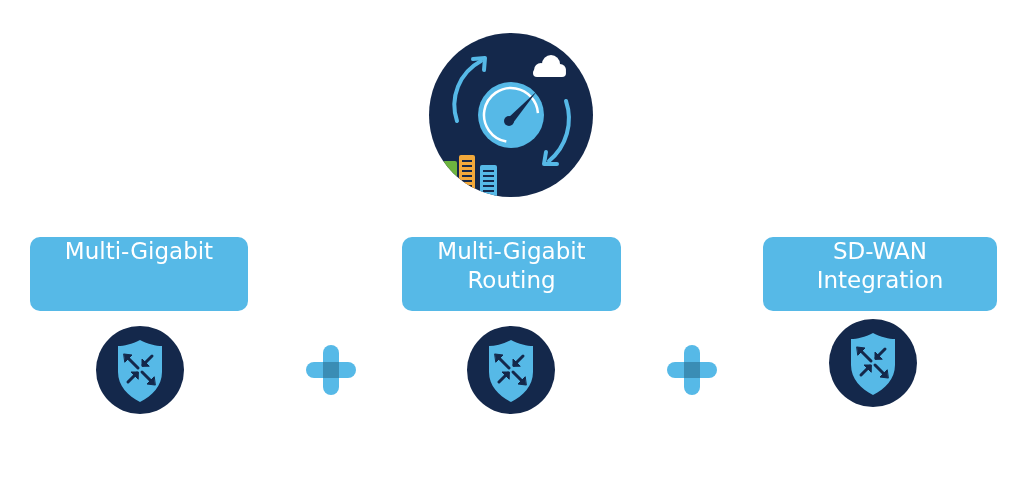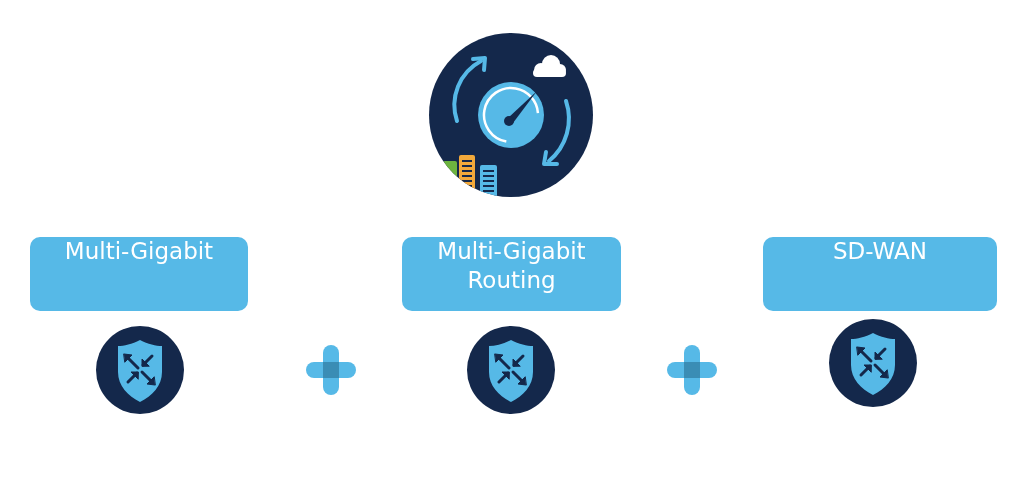--- a/index.html
+++ b/index.html
@@ -68,20 +68,21 @@
   <span>Multi-Gigabit</span>
 </div>
 
 <div class="abs label-box" style="left:402px;top:237px;width:219px;">
   <span>Multi-Gigabit</span>
   <span>Routing</span>
 </div>
 
 <div class="abs label-box" style="left:763px;top:237px;width:234px;">
   <span>SD-WAN</span>
+  <span>Integration</span>
 </div>
 
 <div class="abs shield-circle" style="left:96px;top:326px;">
   <svg width="88" height="88" viewBox="0 0 88 88">
     <circle cx="44" cy="44" r="44" fill="#14284b"></circle>
     <path d="M44 14 C52 18 60 20 66 20 L66 46 C66 60 56 70 44 76 C32 70 22 60 22 46 L22 20 C28 20 36 18 44 14 Z" fill="#56b9e7"></path>
     <g stroke="#14284b" stroke-width="3" stroke-linecap="round" fill="#14284b">
       <line x1="42" y1="42" x2="30" y2="30"></line>
         <polygon points="28,28 36,29 29,36" stroke-width="1"></polygon>
       <line x1="56" y1="30" x2="47" y2="39"></line>

